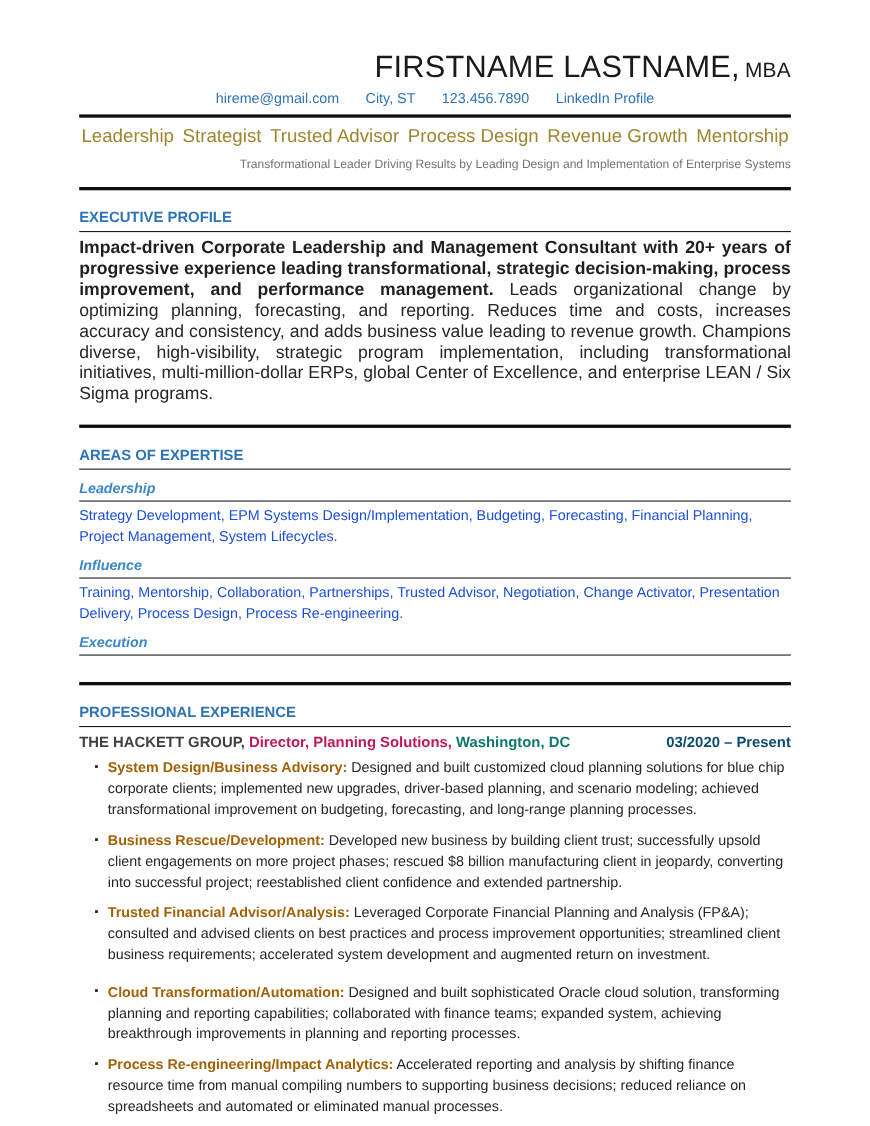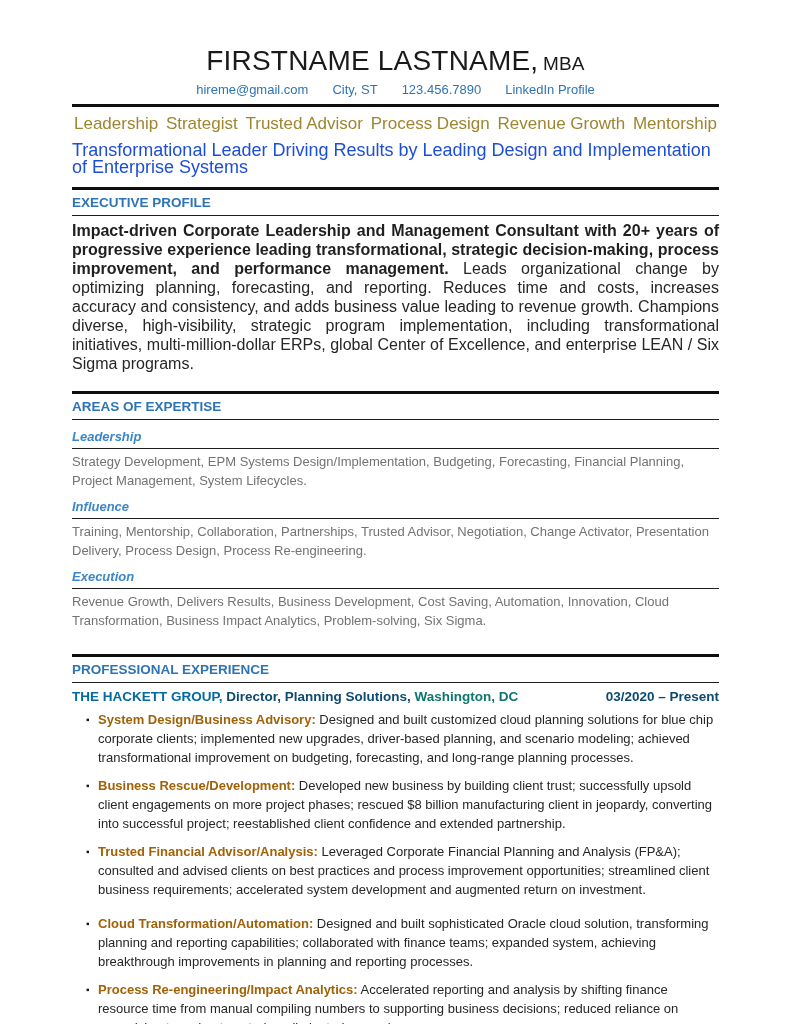--- a/index.html
+++ b/index.html
@@ -8,69 +8,69 @@
     width: 791px;
     height: 1024px;
     margin: 0 auto;
     font-family: "Liberation Sans", sans-serif;
     color: #2b2b2b;
     overflow: hidden;
   }
   .page { padding: 44px 72px 0 72px; }
 
   
-  .name-line { text-align: center; color: #1a1a1a; letter-spacing: .2px; }
+  .name-line { text-align: right; color: #1a1a1a; letter-spacing: .2px; }
   .name-main { font-size: 28px; line-height: 34px; }
   .name-degree { font-size: 19px; }
   .contact-line {
     display: flex; justify-content: center; gap: 24px;
     font-size: 13px; line-height: 17px;
     color: #2e74b5; margin-top: 3px; margin-bottom: 6px;
   }
   .contact-line a { color: #2e74b5; text-decoration: none; }
   .rule-thick { border: 0; border-top: 3.5px solid #0f0f0f; }
   .keywords {
     display: flex; justify-content: space-between; align-items: baseline;
     color: #9e852f; font-size: 17px; line-height: 21px;
     margin: 6px 2px 7px 2px;
   }
   .tagline {
-    text-align: left; color: #1d4ed8; font-size: 18px; line-height: 17px;
+    text-align: right; color: #737373; font-size: 11px; line-height: 17px;
     margin: 8px 0 11px 0;
   }
 
   
-  .section { border-top: 3.5px solid #0f0f0f; padding-top: 5px; }
+  .section { border-top: 3.5px solid #0f0f0f; padding-top: 17px; }
   .section-title {
     color: #2e74b5; font-weight: bold; font-size: 13.5px; line-height: 16px;
     padding-bottom: 4px; border-bottom: 1.5px solid #1c1c1c;
   }
   .profile-text {
     font-size: 16px; line-height: 19px; text-align: justify;
     margin-top: 5px; color: #262626;
   }
   .profile-text .lead { font-weight: bold; color: #1f1f1f; }
 
   .sec-areas { margin-top: 18px; }
   .sub-block { margin-top: 9px; }
   .sub-title {
     color: #3c87c7; font-style: italic; font-size: 13px; line-height: 16px;
     padding-bottom: 3px; border-bottom: 1.5px solid #1c1c1c;
   }
-  .sub-items { font-size: 13px; line-height: 19px; margin-top: 3px; color: #737373; }
+  .sub-items { font-size: 13px; line-height: 19px; margin-top: 3px; color: #1d4ed8; }
 
   .sec-experience { margin-top: 24px; }
   .job { margin-top: 5px; }
   .job + .job { margin-top: 15px; }
   .job-header {
     display: flex; justify-content: space-between; align-items: baseline;
     font-size: 13.5px; line-height: 17px; font-weight: bold;
   }
-  .job-company { color: #0369a1; }
-  .job-title { color: #0c4a6e; }
+  .job-company { color: #404040; }
+  .job-title { color: #be185d; }
   .job-location { color: #0f766e; }
   .job-dates { color: #0c4a6e; white-space: nowrap; }
 
   .bullets { margin-top: 5px; }
   .bullet { display: flex; margin: 0 0 9px 14px; font-size: 13px; line-height: 19px; }
   .bullet-marker { width: 12px; flex: 0 0 12px; font-size: 10px; line-height: 19px; color: #1a1a1a; }
   .bullet-body { flex: 1; color: #262626; }
   .bullet-label { font-weight: bold; color: #a16207; }
 </style>
 </head>
@@ -117,21 +117,20 @@
       <p class="sub-items">Strategy Development, EPM Systems Design/Implementation, Budgeting, Forecasting, Financial Planning, Project Management, System Lifecycles.</p>
     </div>
 
     <div class="sub-block">
       <h3 class="sub-title">Influence</h3>
       <p class="sub-items">Training, Mentorship, Collaboration, Partnerships, Trusted Advisor, Negotiation, Change Activator, Presentation Delivery, Process Design, Process Re-engineering.</p>
     </div>
 
     <div class="sub-block">
       <h3 class="sub-title">Execution</h3>
-      <p class="sub-items">Revenue Growth, Delivers Results, Business Development, Cost Saving, Automation, Innovation, Cloud Transformation, Business Impact Analytics, Problem-solving, Six Sigma.</p>
     </div>
   </section>
 
   <section class="section sec-experience">
     <h2 class="section-title">PROFESSIONAL EXPERIENCE</h2>
 
     <div class="job">
       <div class="job-header">
         <div>
           <span class="job-company">THE HACKETT GROUP,</span>

